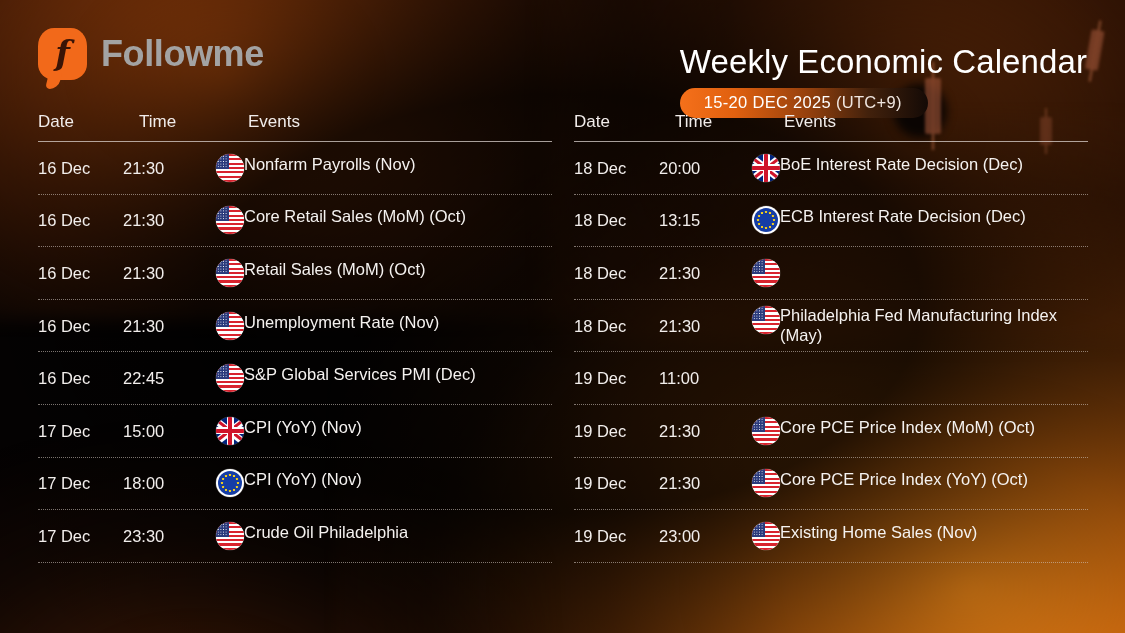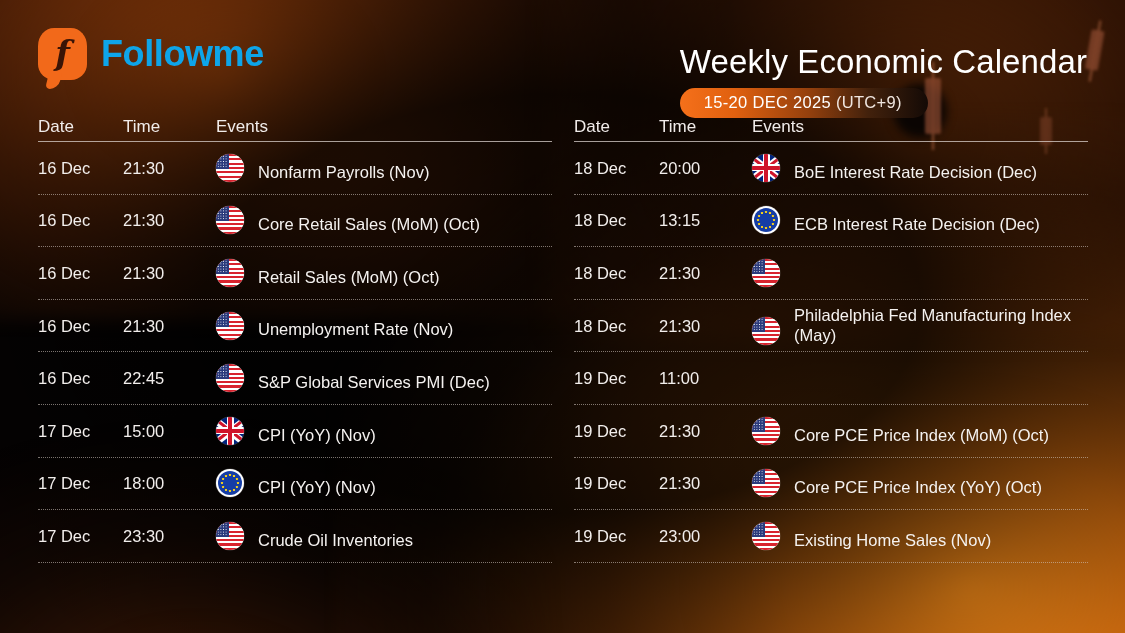--- a/index.html
+++ b/index.html
@@ -93,54 +93,55 @@
     border-radius:0 0 10px 6px; transform:skewX(-14deg);
   }
   .logo-f{
     position:absolute; left:0; top:0; width:100%; height:100%;
     display:flex; align-items:center; justify-content:center;
     font-family:"DejaVu Serif",serif; font-style:italic; font-weight:700;
     font-size:34px; color:#3A1406; line-height:1; z-index:2;
     padding-bottom:2px;
   }
   .brand-name{
-    font-size:36px; font-weight:700; letter-spacing:-0.4px; color:#0ea5e9;
+    font-size:36px; font-weight:700; letter-spacing:-0.4px; color:#a3a3a3;
   }
   .title-wrap{ position:absolute; right:38px; top:44px; text-align:left; }
   .main-title{
     font-size:33px; font-weight:400; color:#fff; letter-spacing:0.1px;
     white-space:nowrap; line-height:1.1;
   }
   .date-badge{
     margin:8px auto 0; display:inline-block;
     padding:5px 26px 6px 24px; border-radius:999px;
     background:linear-gradient(90deg,#F5701A 0%,#E0600F 22%,#94400D 52%,#42210C 76%,#140A06 100%);
     font-size:16.5px; color:#fff; letter-spacing:0.3px; white-space:nowrap;
   }
   .date-badge .tz{ color:#f0e6e0; }
   
   .columns{ position:absolute; left:0; top:112px; width:1125px; }
   .col{ position:absolute; top:0; }
   .col-left{ left:38px; width:514px; }
   .col-right{ left:574px; width:514px; }
   .thead{
-    display:flex; align-items:flex-end; height:30px;
+    display:flex; height:30px;
     border-bottom:1.4px solid rgba(226,218,214,0.72);
     padding-bottom:4px;
+    gap:16px;
   }
   .th{ font-size:17px; color:#F1ECEA; font-weight:400; }
   .c-date{ width:85px; flex:0 0 85px; }
   .c-time{ width:93px; flex:0 0 93px; }
   .c-evt{ flex:1 1 auto; }
   .row{
     display:flex; align-items:center; min-height:52.6px;
     border-bottom:1px dotted rgba(208,198,192,0.58);
   }
   .cell{ font-size:16.5px; color:#F2EEEC; line-height:1.22; }
-  .cell.c-evt{ display:flex; align-items:flex-end; gap:14px; }
+  .cell.c-evt{ display:flex; align-items:flex-start; }
   .evt-text{ font-size:16.5px; color:#F5F2F0; }
   .evt-text.two-line{ line-height:1.18; }
   
   .flag{
     flex:0 0 28px; width:28px; height:28px; border-radius:50%;
     position:relative; overflow:hidden;
     box-shadow:0 0 0 0.5px rgba(255,255,255,0.22);
   }
   .flag-us{ background:#fff; }
   .flag-us .stripes{
@@ -345,21 +346,21 @@
       </div>
 
       <div class="row">
         <div class="cell c-date">17 Dec</div>
         <div class="cell c-time">23:30</div>
         <div class="cell c-evt">
           <span class="flag flag-us">
               <span class="stripes"></span>
               <span class="canton"></span>
             </span>
-          <span class="evt-text">Crude Oil Inventories</span>
+          <span class="evt-text">Crude Oil Philadelphia</span>
         </div>
       </div>
     </div>
 
     <div class="col col-right">
       <div class="thead">
         <div class="th c-date">Date</div>
         <div class="th c-time">Time</div>
         <div class="th c-evt">Events</div>
       </div>

